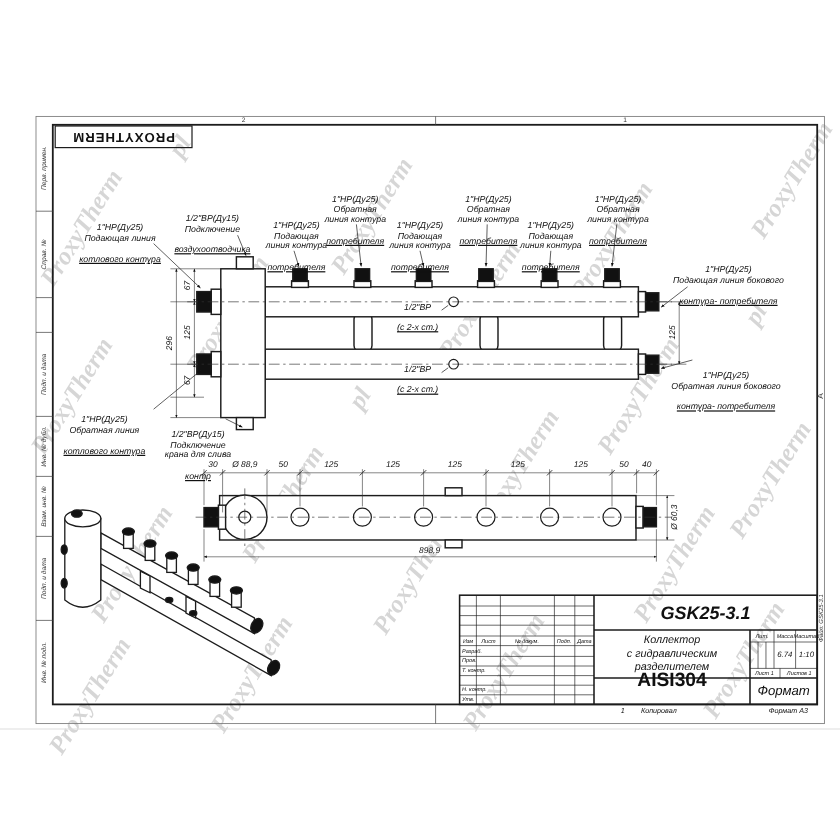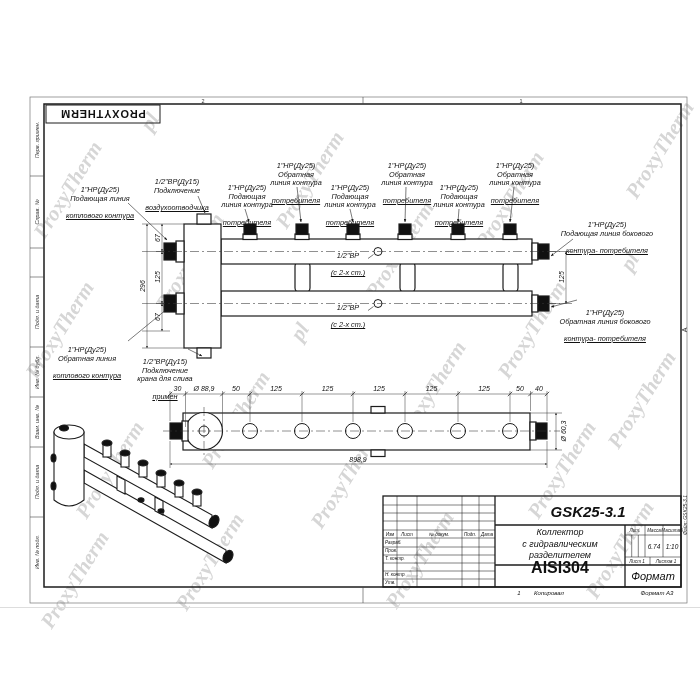--- a/index.html
+++ b/index.html
@@ -357,21 +357,21 @@
   </div>
   <div class="lbl" style="left:87px;top:337px">
     <div>1"НР(Ду25)
 Обратная линия</div>
     <div class="shelf">котлового контура</div>
   </div>
   <div class="lbl" style="left:165px;top:349px">
     <div>1/2"ВР(Ду15)
 Подключение
 крана для слива</div>
-    <div class="shelf">примен</div>
+    <div class="shelf">контр</div>
   </div>
   <div class="lbl" style="left:348px;top:243px">
     <div>1/2"ВР</div>
     <div class="shelf">(с 2-х ст.)</div>
   </div>
   <div class="lbl" style="left:348px;top:295px">
     <div>1/2"ВР</div>
     <div class="shelf">(с 2-х ст.)</div>
   </div>
 

